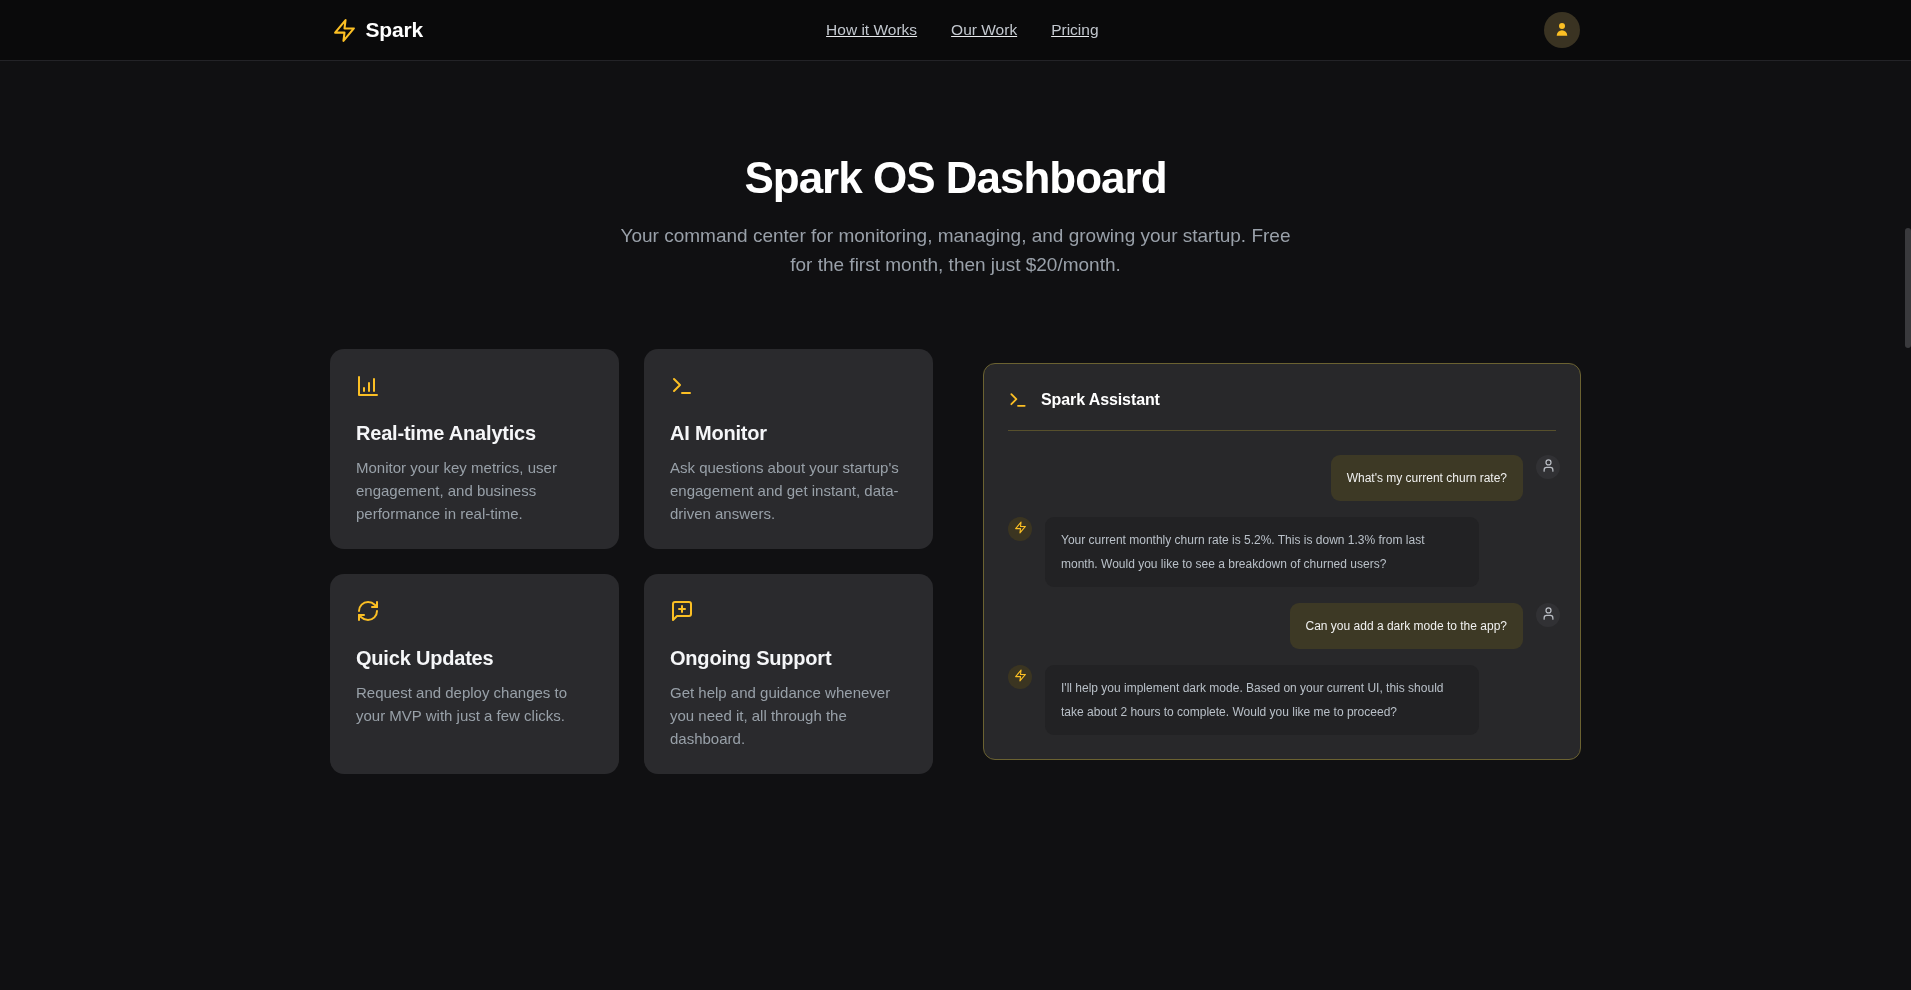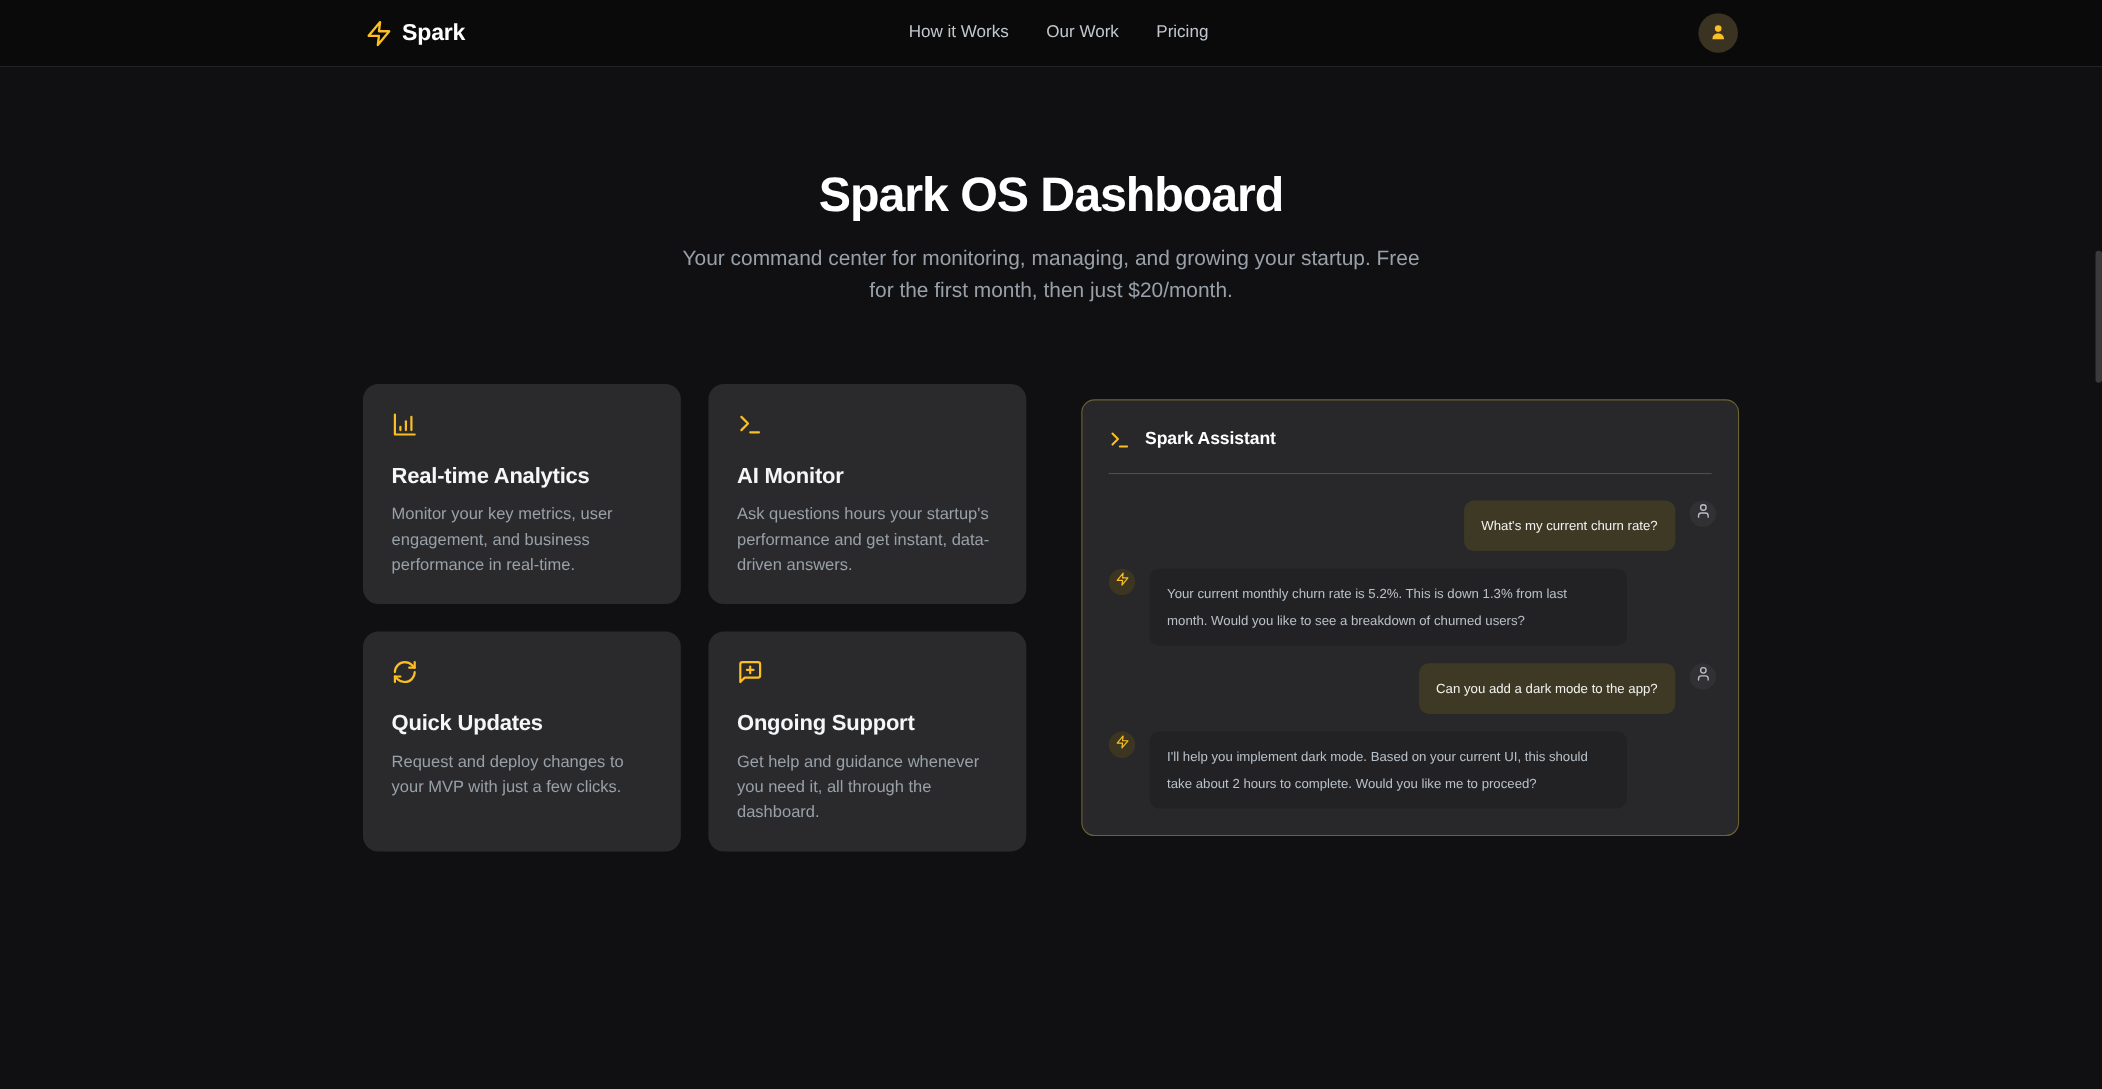--- a/index.html
+++ b/index.html
@@ -22,21 +22,21 @@
   .nav-inner {
     width: 1248px;
     margin: 0 auto;
     display: flex;
     align-items: center;
     justify-content: space-between;
   }
   .brand { display: flex; align-items: center; gap: 9px; cursor: pointer; }
   .brand svg { display: block; }
   .brand-name { font-size: 21px; font-weight: bold; color: #ffffff; letter-spacing: -0.2px; }
-  .nav-links { display: flex; align-items: center; gap: 34px; position: absolute; left: 50%; transform: translateX(-47.5%); }
+  .nav-links { display: flex; align-items: center; gap: 34px; position: absolute; left: 50%; transform: translateX(-47.5%); text-decoration: underline; }
   .nav-link { font-size: 15.5px; color: #c2c7ce; cursor: pointer; text-decoration: none; }
   .nav-avatar {
     width: 36px; height: 36px; border-radius: 50%;
     background: #3a3322;
     display: flex; align-items: center; justify-content: center;
     cursor: pointer; border: none;
   }
 
   
   .hero { padding-top: 92px; text-align: center; }
@@ -195,21 +195,21 @@
     </div>
 
     <div class="feature-card">
       <span class="feature-icon">
         <svg width="24" height="24" viewBox="0 0 24 24" fill="none" stroke="currentColor" stroke-width="2" stroke-linecap="round" stroke-linejoin="round">
           <polyline points="4 17 10 11 4 5"></polyline>
             <line x1="12" y1="19" x2="20" y2="19"></line>
         </svg>
       </span>
       <h3 class="feature-title">AI Monitor</h3>
-      <p class="feature-desc">Ask questions hours your startup's performance and get instant, data-driven answers.</p>
+      <p class="feature-desc">Ask questions about your startup's engagement and get instant, data-driven answers.</p>
     </div>
 
     <div class="feature-card">
       <span class="feature-icon">
         <svg width="24" height="24" viewBox="0 0 24 24" fill="none" stroke="currentColor" stroke-width="2" stroke-linecap="round" stroke-linejoin="round">
           <path d="M3 12a9 9 0 0 1 9-9 9.75 9.75 0 0 1 6.74 2.74L21 8"></path>
           <path d="M21 3v5h-5"></path>
           <path d="M21 12a9 9 0 0 1-9 9 9.75 9.75 0 0 1-6.74-2.74L3 16"></path>
           <path d="M8 16H3v5"></path>
         </svg>

